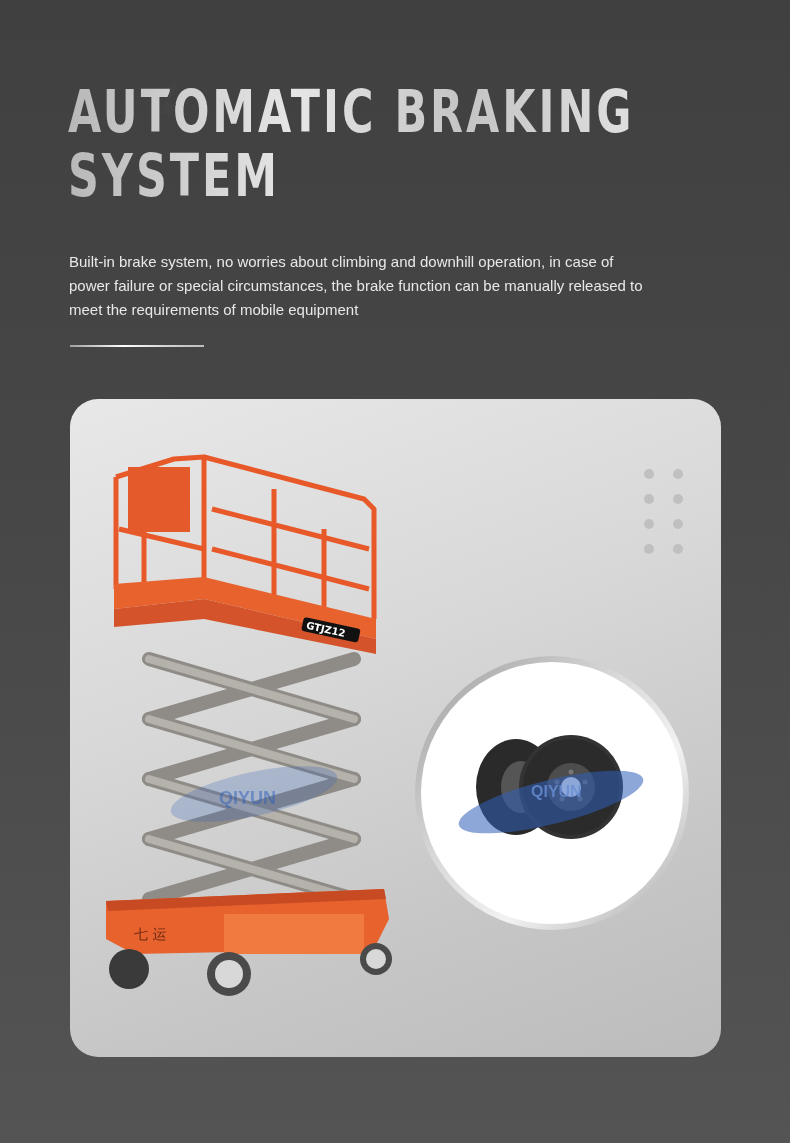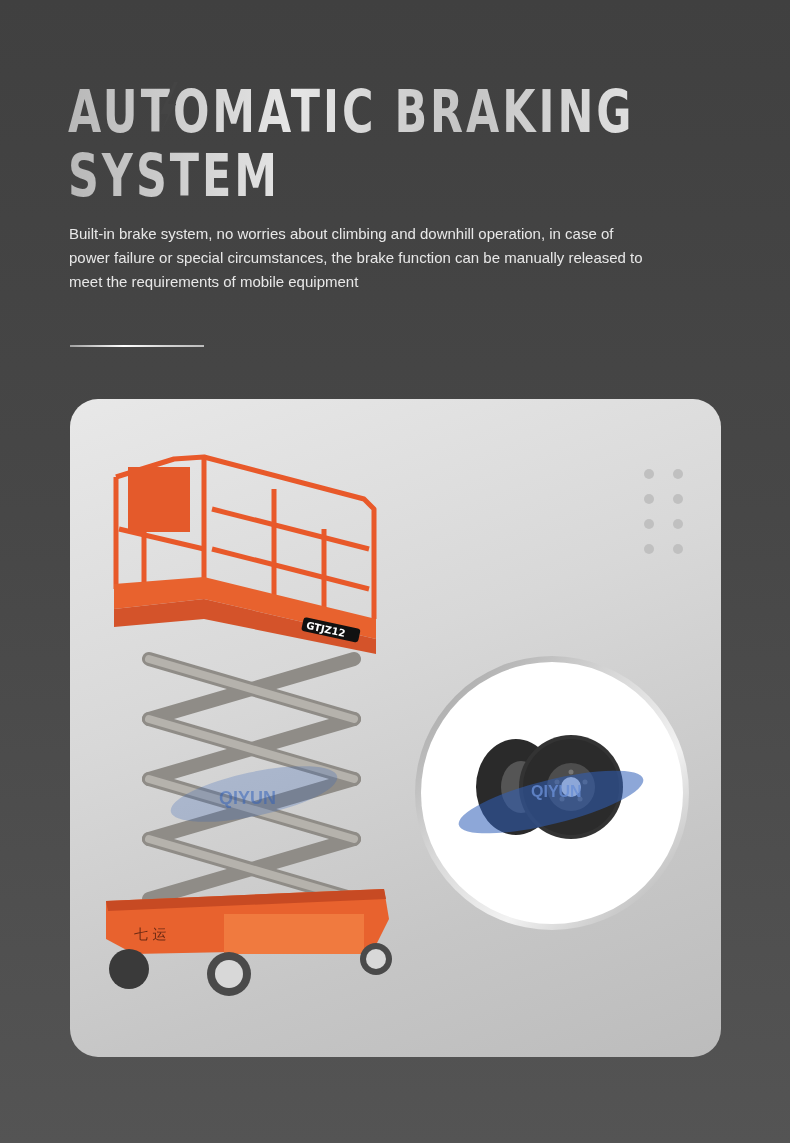--- a/index.html
+++ b/index.html
@@ -22,21 +22,21 @@
     -webkit-background-clip: text;
     background-clip: text;
     color: transparent;
     white-space: nowrap;
   }
   .title .line { display:block; }
   .bolt {
     position:absolute; left:152px; top:80px; width:30px; height:60px;
   }
   .desc {
-    position:absolute; left:69px; top:222px; width:580px;
+    position:absolute; left:69px; top:250px; width:580px;
     color:#e8e8e8; font-size:15px; line-height:24px;
   }
   .divider {
     position:absolute; left:70px; top:345px; width:134px; height:2px;
     background: linear-gradient(90deg, #a0a0a0 0%, #ffffff 40%, #d6d6d6 70%, #bcbcbc 100%);
   }
   .card {
     position:absolute; left:70px; top:399px; width:651px; height:658px;
     border-radius:28px;
     background: linear-gradient(160deg, #e8e8e8 0%, #d8d8d8 40%, #c6c6c6 75%, #bcbcbc 100%);

